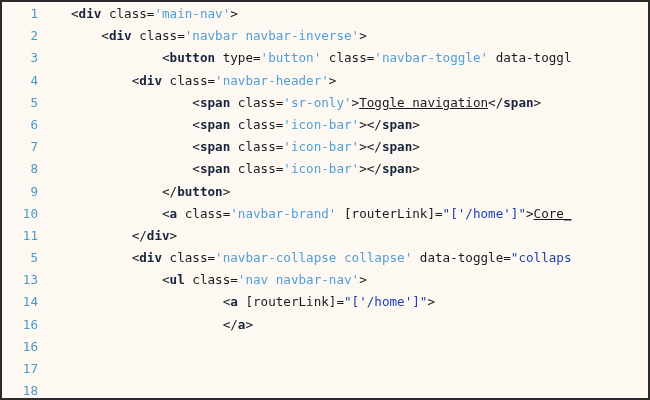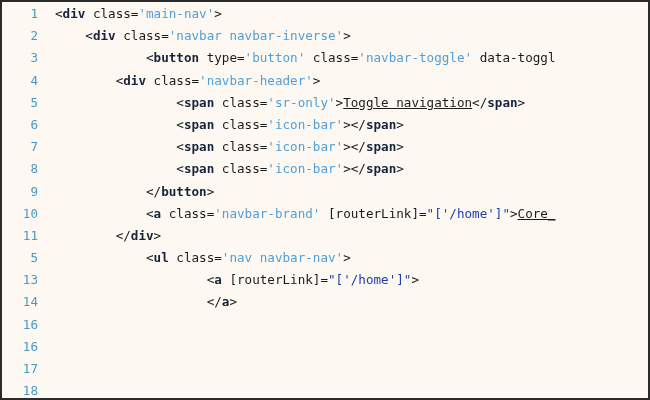--- a/index.html
+++ b/index.html
@@ -54,20 +54,21 @@
     box-sizing: border-box;
   }
 
   .code-line {
     height: 22.2px;
     line-height: 22.2px;
     white-space: pre;
     color: #1b1b1b;
     overflow: hidden;
     text-overflow: clip;
+    margin-left: 16px;
   }
 
   
   .tok-tag      { color: #16243d; font-weight: bold; }
   .tok-attr     { color: #1b1b1b; }
   .tok-punct    { color: #1b1b1b; }
   .tok-str1     { color: #4f9fd8; }   
   .tok-str2     { color: #1a3fae; }   
   .tok-text     { color: #1b1b1b; text-decoration: underline; }
 </style>
@@ -101,18 +102,19 @@
         <div class="code-line"><span class="tok-punct">    </span><span class="tok-punct">&lt;</span><span class="tok-tag">div</span><span class="tok-attr"> class=</span><span class="tok-str1">'navbar navbar-inverse'</span><span class="tok-punct">&gt;</span></div>
         <div class="code-line"><span class="tok-punct">            </span><span class="tok-punct">&lt;</span><span class="tok-tag">button</span><span class="tok-attr"> type=</span><span class="tok-str1">'button'</span><span class="tok-attr"> class=</span><span class="tok-str1">'navbar-toggle'</span><span class="tok-attr"> data-toggl</span></div>
         <div class="code-line"><span class="tok-punct">        </span><span class="tok-punct">&lt;</span><span class="tok-tag">div</span><span class="tok-attr"> class=</span><span class="tok-str1">'navbar-header'</span><span class="tok-punct">&gt;</span></div>
         <div class="code-line"><span class="tok-punct">                </span><span class="tok-punct">&lt;</span><span class="tok-tag">span</span><span class="tok-attr"> class=</span><span class="tok-str1">'sr-only'</span><span class="tok-punct">&gt;</span><span class="tok-text">Toggle navigation</span><span class="tok-punct">&lt;/</span><span class="tok-tag">span</span><span class="tok-punct">&gt;</span></div>
         <div class="code-line"><span class="tok-punct">                </span><span class="tok-punct">&lt;</span><span class="tok-tag">span</span><span class="tok-attr"> class=</span><span class="tok-str1">'icon-bar'</span><span class="tok-punct">&gt;&lt;/</span><span class="tok-tag">span</span><span class="tok-punct">&gt;</span></div>
         <div class="code-line"><span class="tok-punct">                </span><span class="tok-punct">&lt;</span><span class="tok-tag">span</span><span class="tok-attr"> class=</span><span class="tok-str1">'icon-bar'</span><span class="tok-punct">&gt;&lt;/</span><span class="tok-tag">span</span><span class="tok-punct">&gt;</span></div>
         <div class="code-line"><span class="tok-punct">                </span><span class="tok-punct">&lt;</span><span class="tok-tag">span</span><span class="tok-attr"> class=</span><span class="tok-str1">'icon-bar'</span><span class="tok-punct">&gt;&lt;/</span><span class="tok-tag">span</span><span class="tok-punct">&gt;</span></div>
         <div class="code-line"><span class="tok-punct">            </span><span class="tok-punct">&lt;/</span><span class="tok-tag">button</span><span class="tok-punct">&gt;</span></div>
         <div class="code-line"><span class="tok-punct">            </span><span class="tok-punct">&lt;</span><span class="tok-tag">a</span><span class="tok-attr"> class=</span><span class="tok-str1">'navbar-brand'</span><span class="tok-attr"> [routerLink]=</span><span class="tok-str2">"['/home']"</span><span class="tok-punct">&gt;</span><span class="tok-text">Core_</span></div>
         <div class="code-line"><span class="tok-punct">        </span><span class="tok-punct">&lt;/</span><span class="tok-tag">div</span><span class="tok-punct">&gt;</span></div>
+        <div class="code-line"><span class="tok-punct">        </span><span class="tok-punct">&lt;</span><span class="tok-tag">div</span><span class="tok-attr"> class=</span><span class="tok-str1">'navbar-collapse collapse'</span><span class="tok-attr"> data-toggle=</span><span class="tok-str2">"collaps</span></div>
         <div class="code-line"><span class="tok-punct">            </span><span class="tok-punct">&lt;</span><span class="tok-tag">ul</span><span class="tok-attr"> class=</span><span class="tok-str1">'nav navbar-nav'</span><span class="tok-punct">&gt;</span></div>
         <div class="code-line"><span class="tok-punct">                    </span><span class="tok-punct">&lt;</span><span class="tok-tag">a</span><span class="tok-attr"> [routerLink]=</span><span class="tok-str2">"['/home']"</span><span class="tok-punct">&gt;</span></div>
         <div class="code-line"><span class="tok-punct">                    </span><span class="tok-punct">&lt;/</span><span class="tok-tag">a</span><span class="tok-punct">&gt;</span></div>
       </div>
   </div>
 </div>
 
 </body></html>

